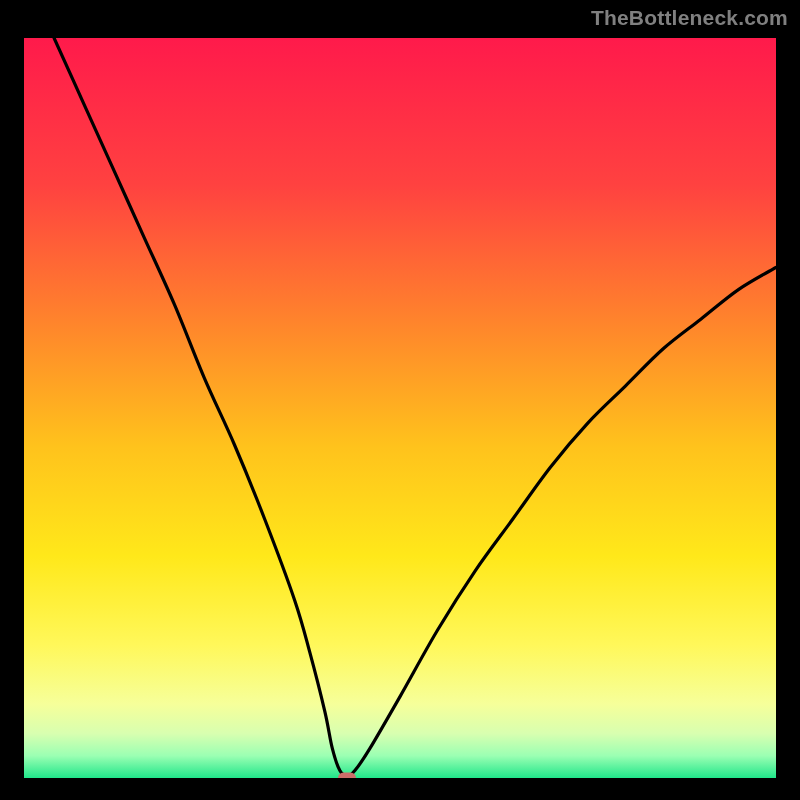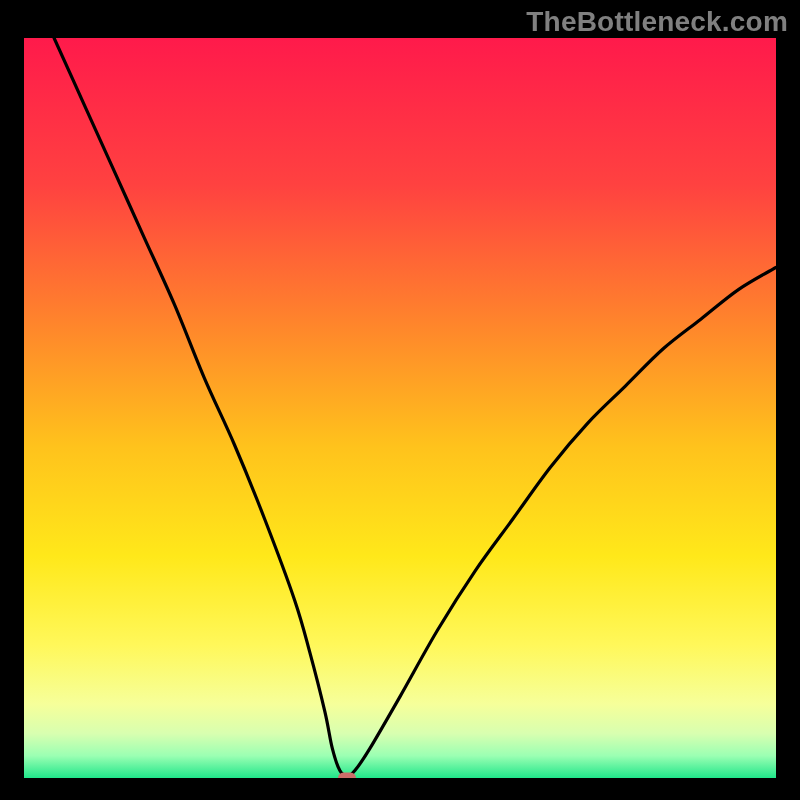--- a/index.html
+++ b/index.html
@@ -11,21 +11,21 @@
     position: relative;
     width: 800px;
     height: 800px;
     background: #000;
   }
   .watermark {
     position: absolute;
     top: 6px;
     right: 12px;
     font-family: Arial, Helvetica, sans-serif;
-    font-size: 28px;
+    font-size: 21px;
     font-weight: 600;
     color: #808080;
     letter-spacing: 0.2px;
     z-index: 10;
     text-align: right;
   }
   .plot-area {
     position: absolute;
     left: 24px;
     top: 38px;

